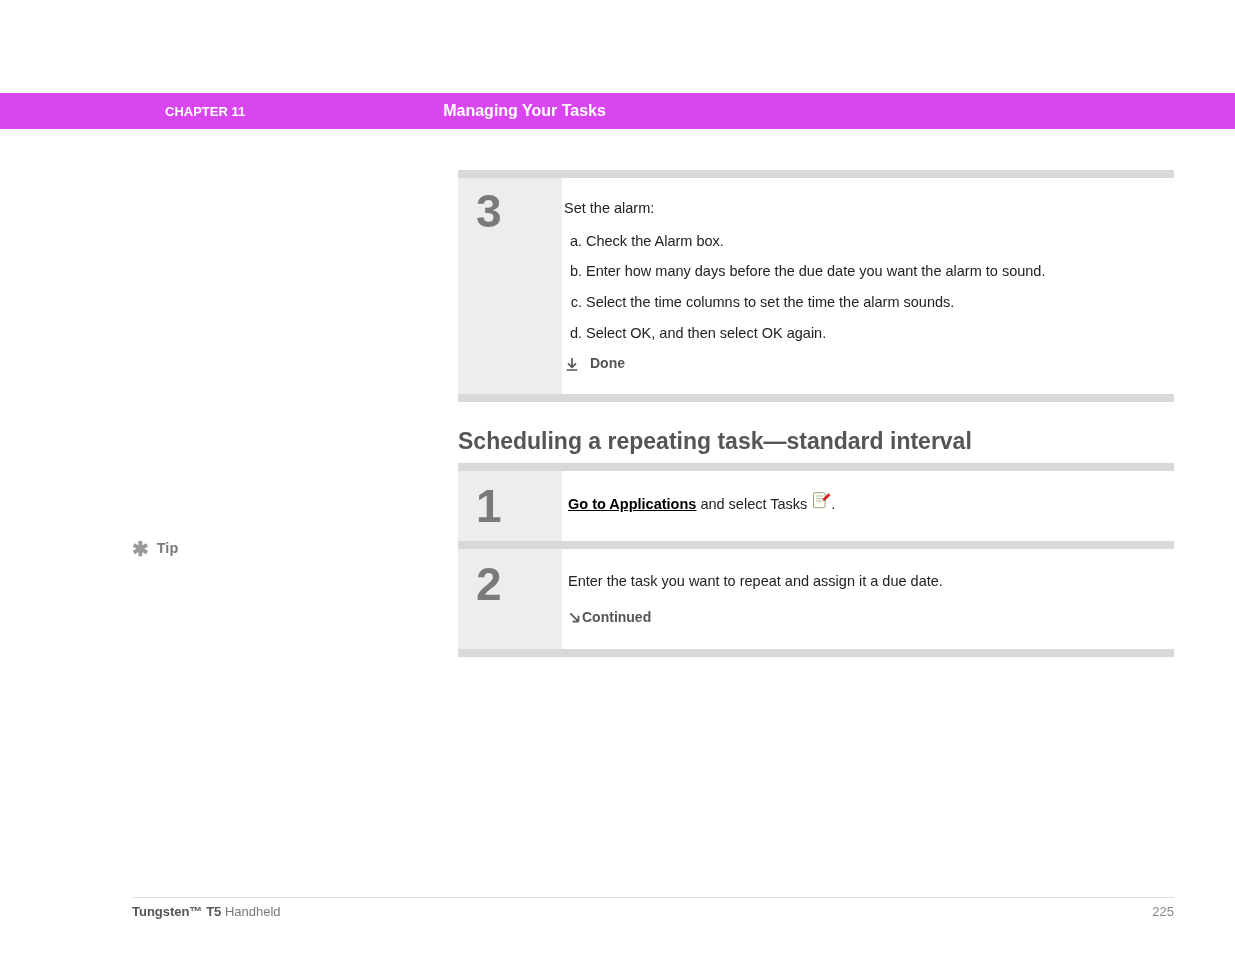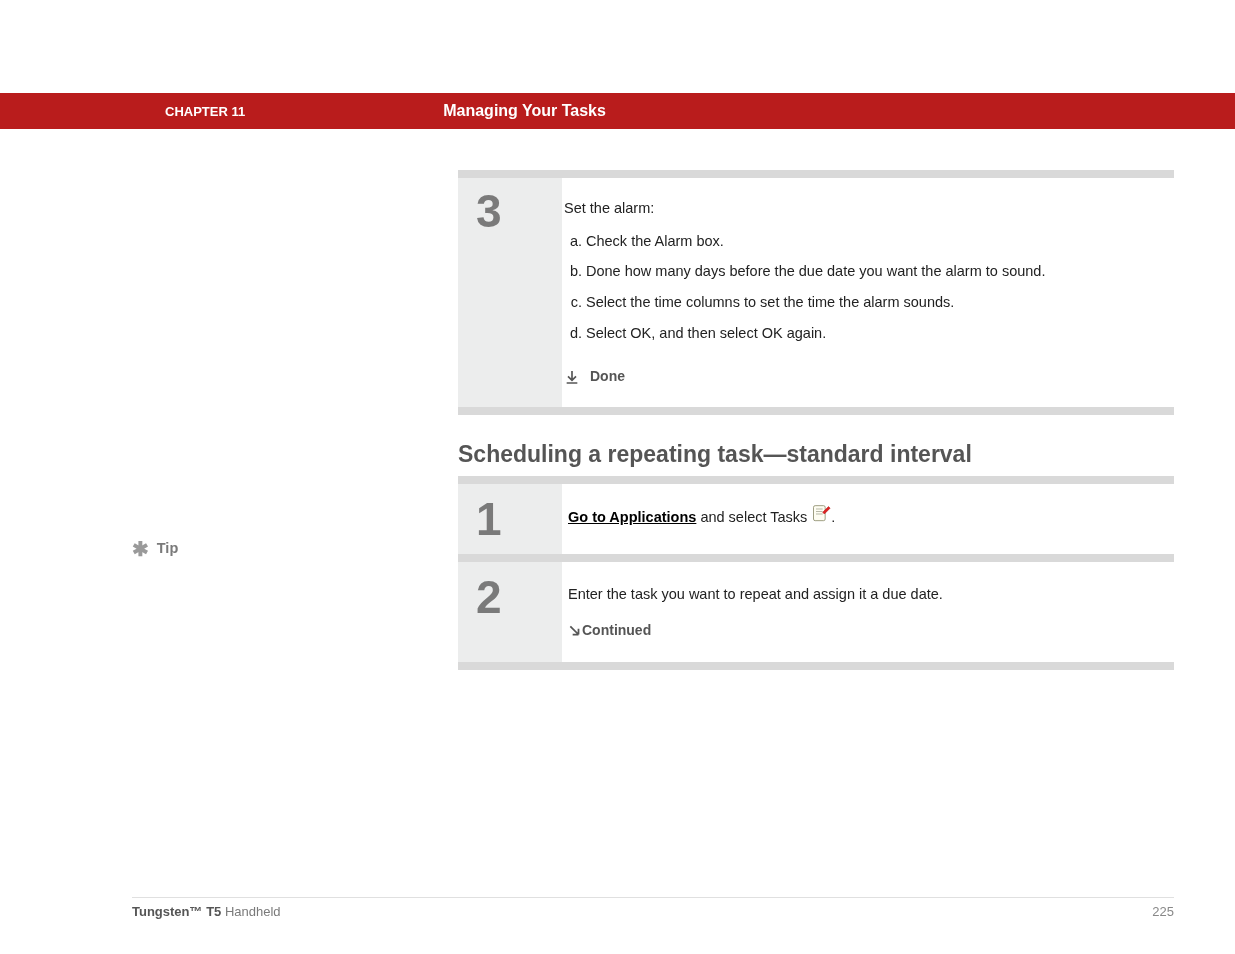--- a/index.html
+++ b/index.html
@@ -10,21 +10,21 @@
     height: 954px;
     position: relative;
     color: #333;
   }
   .header-bar {
     position: absolute;
     top: 93px;
     left: 0;
     width: 100%;
     height: 36px;
-    background: #b91c1c;
+    background: #d946ef;
     display: flex;
     align-items: center;
   }
   .chapter-label {
     color: #fff;
     font-weight: bold;
     font-size: 13px;
     margin-left: 165px;
   }
   .chapter-title {
@@ -72,21 +72,21 @@
   .step-body .intro { margin-bottom: 8px; }
   .step-body ol {
     list-style: lower-alpha;
     padding-left: 22px;
   }
   .step-body ol li { margin-bottom: 6px; }
 
   .done-row {
     display: flex;
     align-items: center;
-    margin-top: 20px;
+    margin-top: 7px;
     gap: 10px;
   }
   .done-icon { width: 16px; height: 16px; color: #555; }
   .done-label { font-weight: bold; color: #555; font-size: 14px; }
 
   .section-heading {
     margin: 26px 0 8px 458px;
     font-size: 23px;
     font-weight: bold;
     color: #555;
@@ -202,21 +202,21 @@
 <div class="content-area">
 
   <div class="step-box">
     <div class="step-num-col">
       <div class="step-num">3</div>
     </div>
     <div class="step-body">
       <div class="intro">Set the alarm:</div>
       <ol>
         <li>Check the Alarm box.</li>
-        <li>Done how many days before the due date you want the alarm to sound.</li>
+        <li>Enter how many days before the due date you want the alarm to sound.</li>
         <li>Select the time columns to set the time the alarm sounds.</li>
         <li>Select OK, and then select OK again.</li>
       </ol>
       <div class="done-row">
         <svg class="done-icon" viewBox="0 0 24 24" fill="none" stroke="currentColor" stroke-width="2.5">
           <path d="M12 3 L12 17 M6 11 L12 17 L18 11 M4 21 L20 21"></path>
         </svg>
         <span class="done-label">Done</span>
       </div>
     </div>

